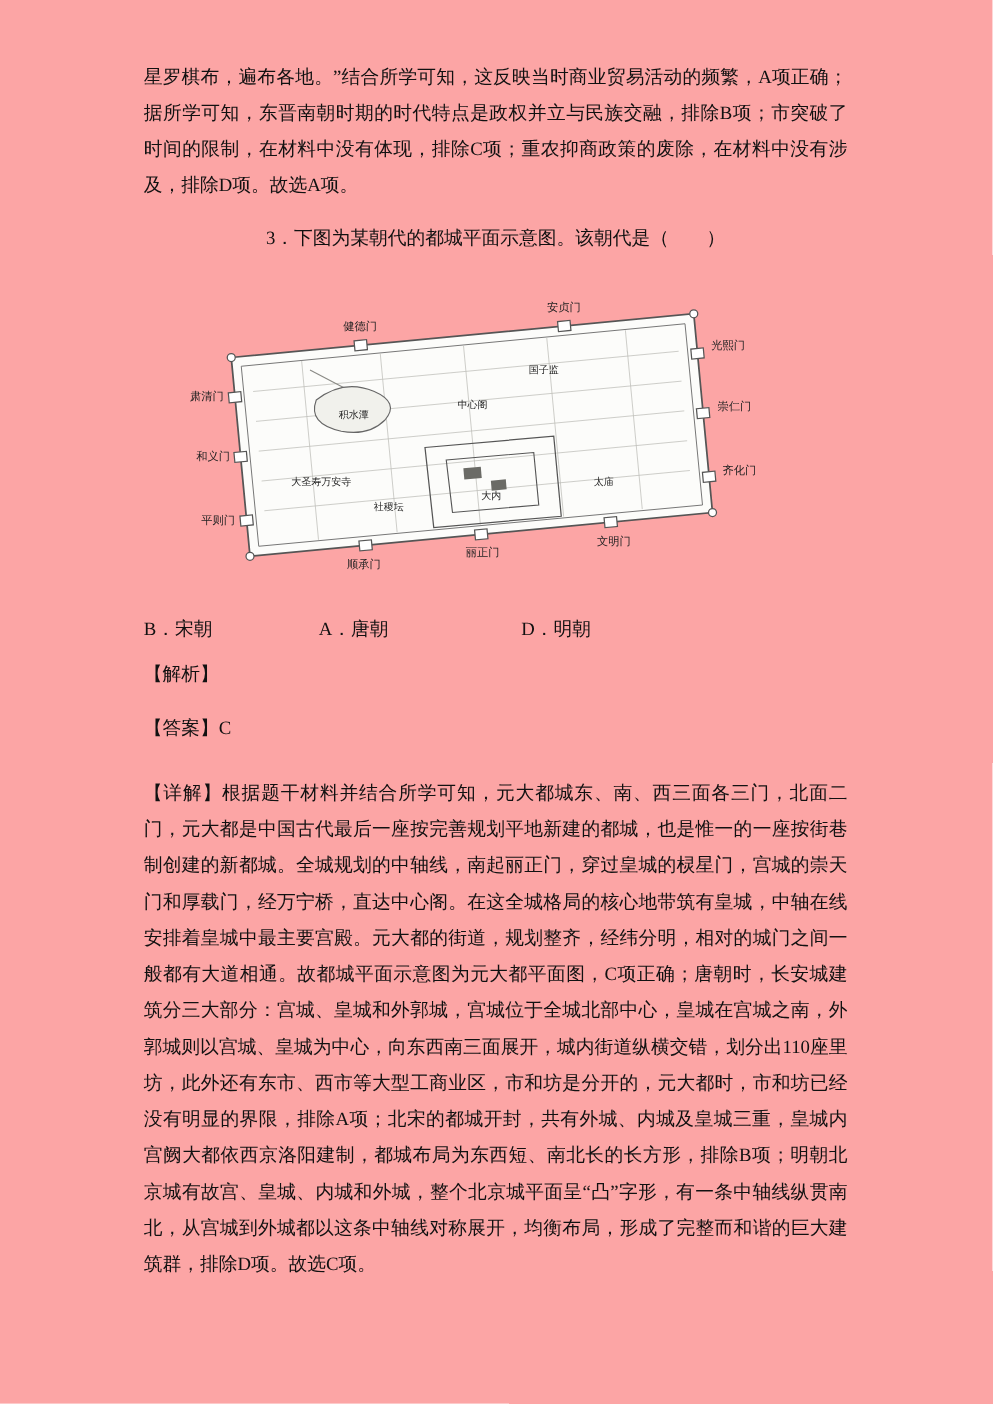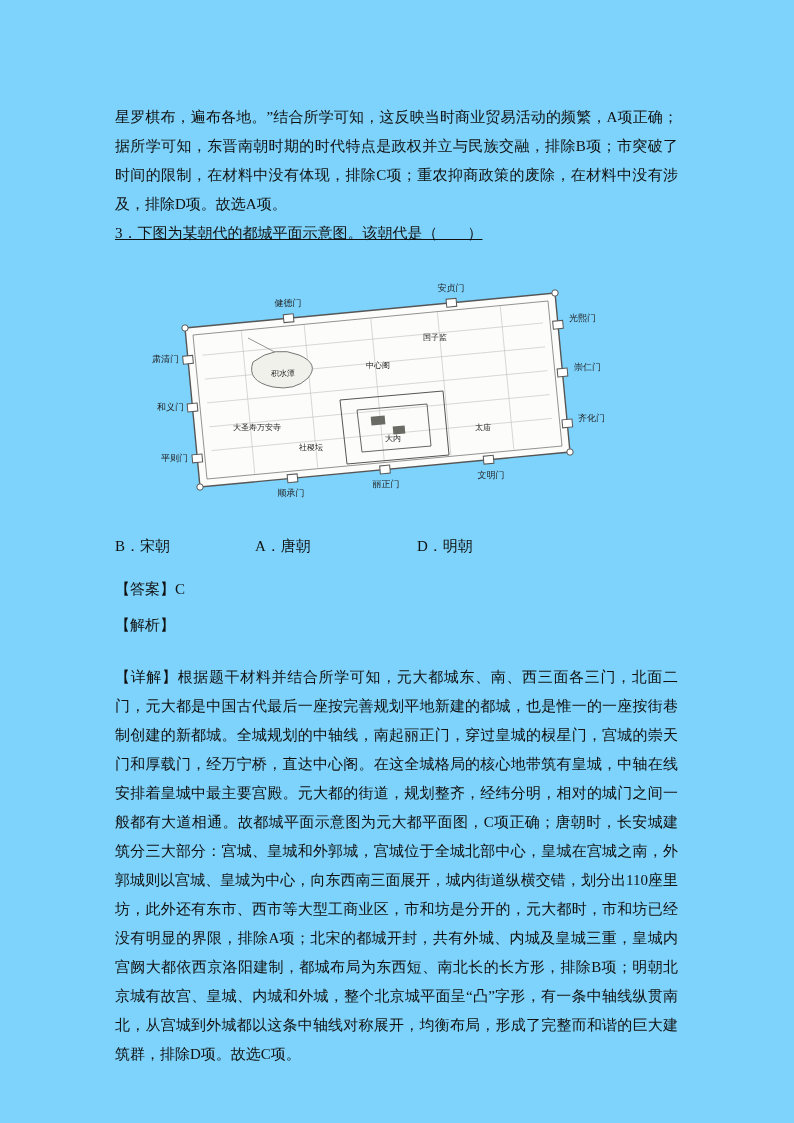--- a/index.html
+++ b/index.html
@@ -1,30 +1,30 @@
 <!DOCTYPE html>
 <html><head>
 <meta charset="utf-8">
 <style>
   html,body { margin:0; padding:0; background:#ffffff; }
   .page {
     position:relative;
     width:794px; height:1123px;
     margin:0 auto;
-    background:#7dd3fc;
+    background:#fca5a5;
     box-sizing:border-box;
-    padding:103px 116px 0 115px;
+    padding:48px 116px 0 115px;
     font-family:"Liberation Serif","DejaVu Serif",serif;
     font-size:15px;
     color:#111111;
     overflow:hidden;
   }
   p { margin:0; }
   .para { line-height:29px; text-align:justify; }
-  .question { text-align:left;text-decoration:underline; }
+  .question { margin-top:13px; text-align:center; }
   figure.map-figure { margin:10px 0 0 20px; width:472px; height:260px; }
   .options {
     display:grid;
     grid-template-columns:140px 162px 158px 1fr;
     margin-top:14px;
     line-height:29px;
   }
   .answer-line { margin-top:14px; line-height:29px; }
   .analysis-line { margin-top:7px; line-height:29px; }
   .detail { margin-top:23px; }
@@ -112,19 +112,19 @@
       <text class="inner-label" text-anchor="middle" x="258" y="183">大内</text>
     </svg>
   </figure>
 
   <div class="options">
     <span>B．宋朝</span>
     <span>A．唐朝</span>
     <span>D．明朝</span>
   </div>
 
+  <p class="para analysis-line">【解析】</p>
+
   <p class="para answer-line"><span>【答案】</span><span>C</span></p>
-
-  <p class="para analysis-line">【解析】</p>
 
   <p class="para detail"><span>【详解】</span><span>根据题干材料并结合所学可知，元大都城东、南、西三面各三门，北面二门，元大都是中国古代最后一座按完善规划平地新建的都城，也是惟一的一座按街巷制创建的新都城。全城规划的中轴线，南起丽正门，穿过皇城的棂星门，宫城的崇天门和厚载门，经万宁桥，直达中心阁。在这全城格局的核心地带筑有皇城，中轴在线安排着皇城中最主要宫殿。元大都的街道，规划整齐，经纬分明，相对的城门之间一般都有大道相通。故都城平面示意图为元大都平面图，C项正确；唐朝时，长安城建筑分三大部分：宫城、皇城和外郭城，宫城位于全城北部中心，皇城在宫城之南，外郭城则以宫城、皇城为中心，向东西南三面展开，城内街道纵横交错，划分出110座里坊，此外还有东市、西市等大型工商业区，市和坊是分开的，元大都时，市和坊已经没有明显的界限，排除A项；北宋的都城开封，共有外城、内城及皇城三重，皇城内宫阙大都依西京洛阳建制，都城布局为东西短、南北长的长方形，排除B项；明朝北京城有故宫、皇城、内城和外城，整个北京城平面呈“凸”字形，有一条中轴线纵贯南北，从宫城到外城都以这条中轴线对称展开，均衡布局，形成了完整而和谐的巨大建筑群，排除D项。故选C项。</span></p>
 
 </div>
 
 </body></html>

